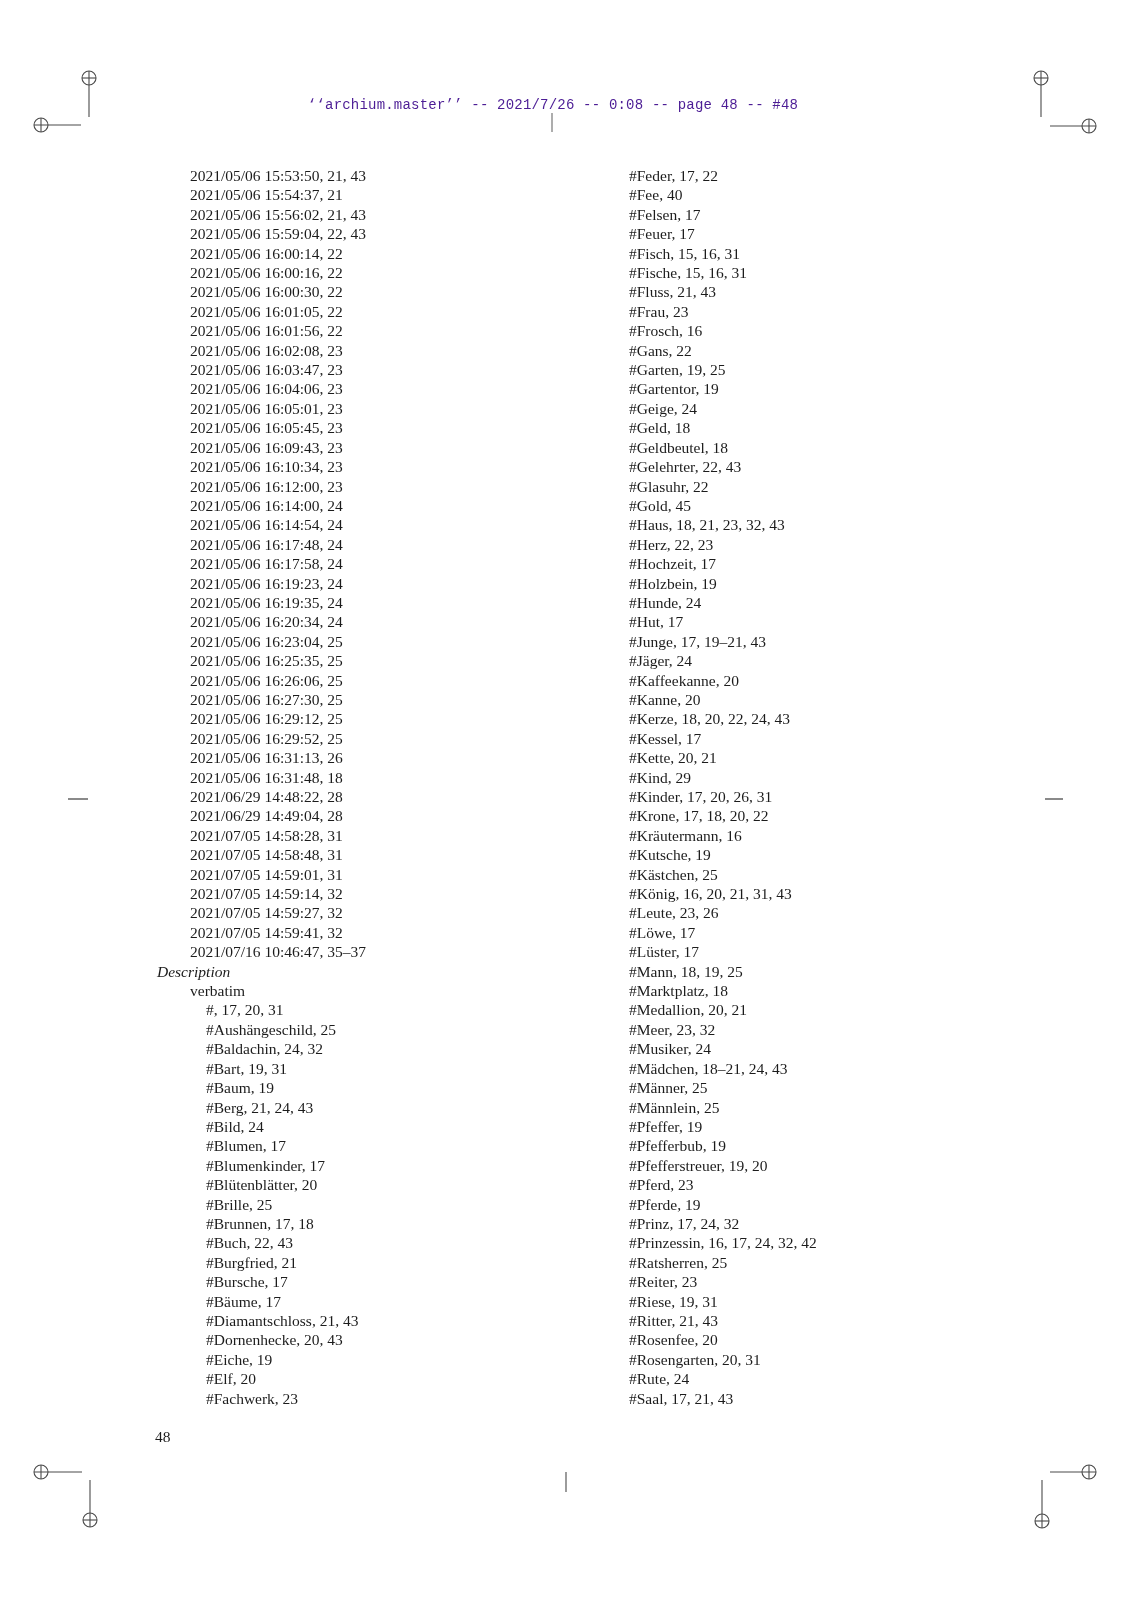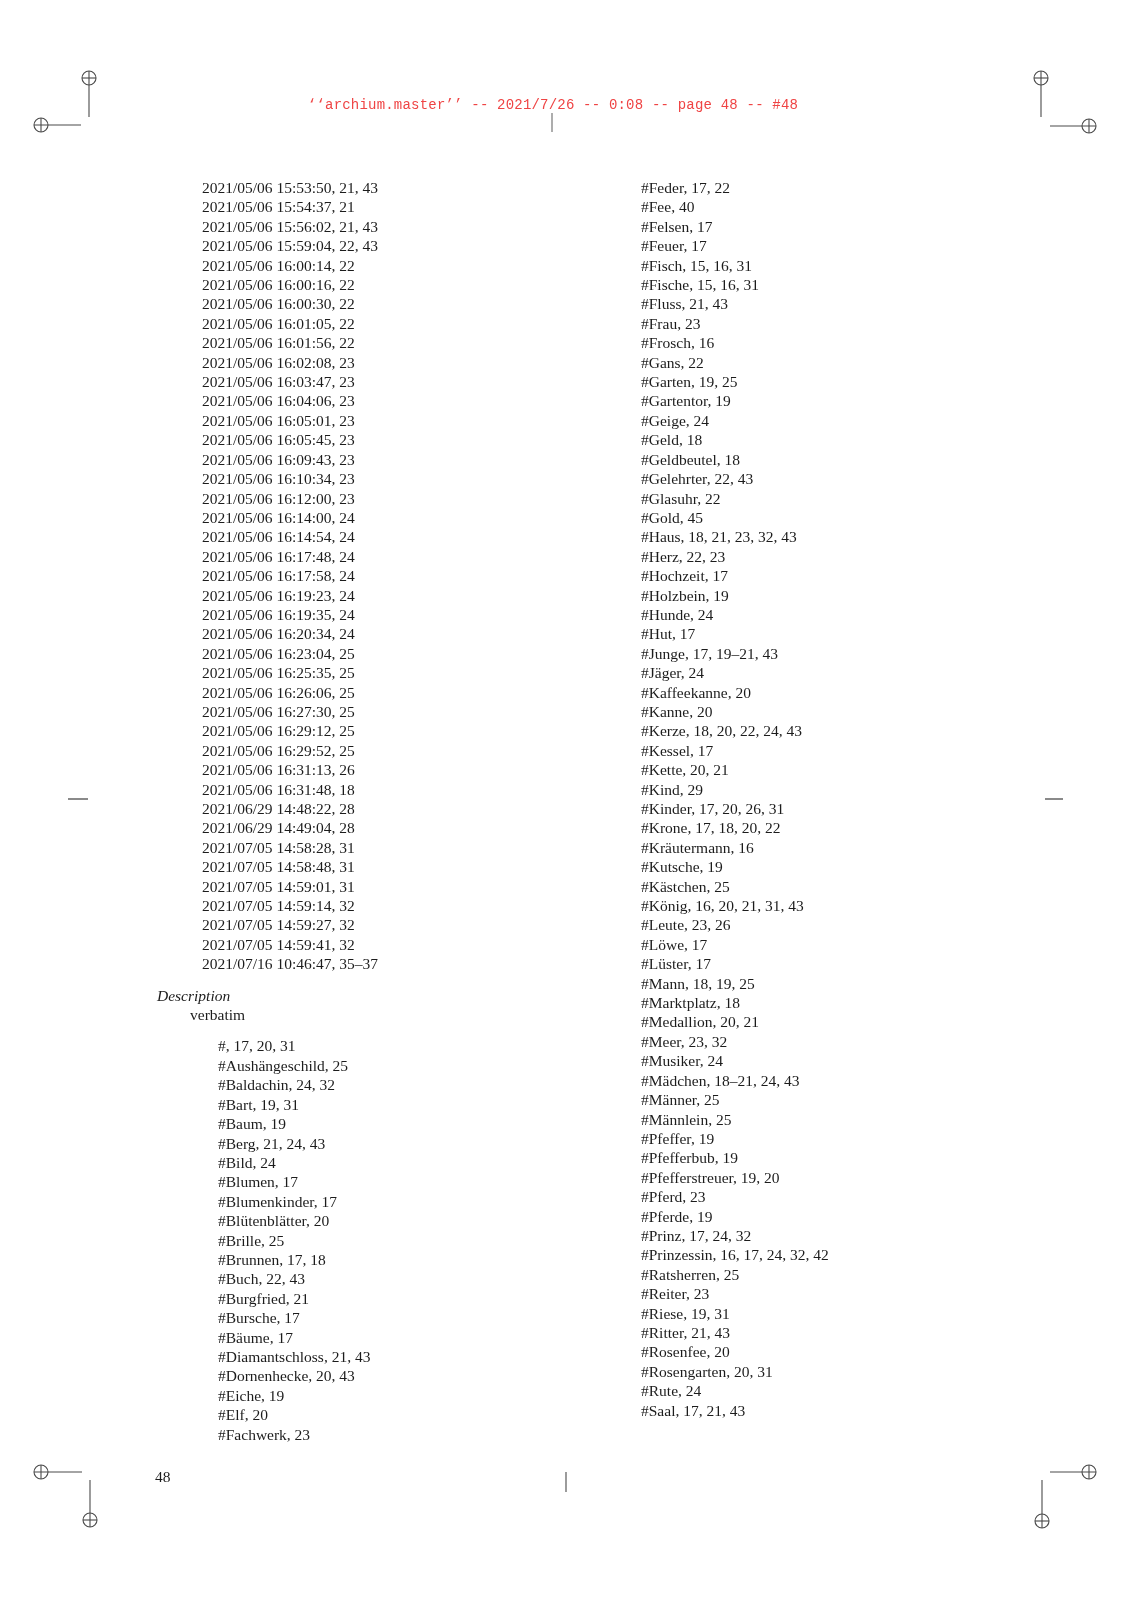--- a/index.html
+++ b/index.html
@@ -11,44 +11,43 @@
     color:#1c1c1c;
     overflow:hidden;
   }
   .running-header {
     position:absolute;
     top:97px; left:0; width:1106px;
     text-align:center;
     font-family:"Liberation Mono", monospace;
     font-size:14px;
     letter-spacing:0.2px;
-    color:#ef4444;
+    color:#4c1d95;
     white-space:nowrap;
   }
   .col {
     position:absolute;
     top:166px;
     font-size:15.5px;
     line-height:19.4px;
     white-space:nowrap;
   }
   #left-col  { left:157px; }
   #right-col { left:629px; }
-  ul.plain { margin:12px; padding:0; list-style:none; }
+  ul.plain { margin:0; padding:0; list-style:none; }
   .ts-list li   { padding-left:33px; }
   .desc-label   { padding-left:0;font-style:italic; }
   .verb-label   { padding-left:33px; }
   #left-col .entry-list li { padding-left:49px; }
   #right-col .entry-list li { padding-left:0; }
   .page-number {
     position:absolute;
     left:155px; top:1428px;
     font-size:15.5px;
     color:#1c1c1c;
-    margin-top:40px;
   }
   svg.marks {
     position:absolute;
     top:0; left:0;
     pointer-events:none;
   }
 </style>
 </head>
 <body>
 

